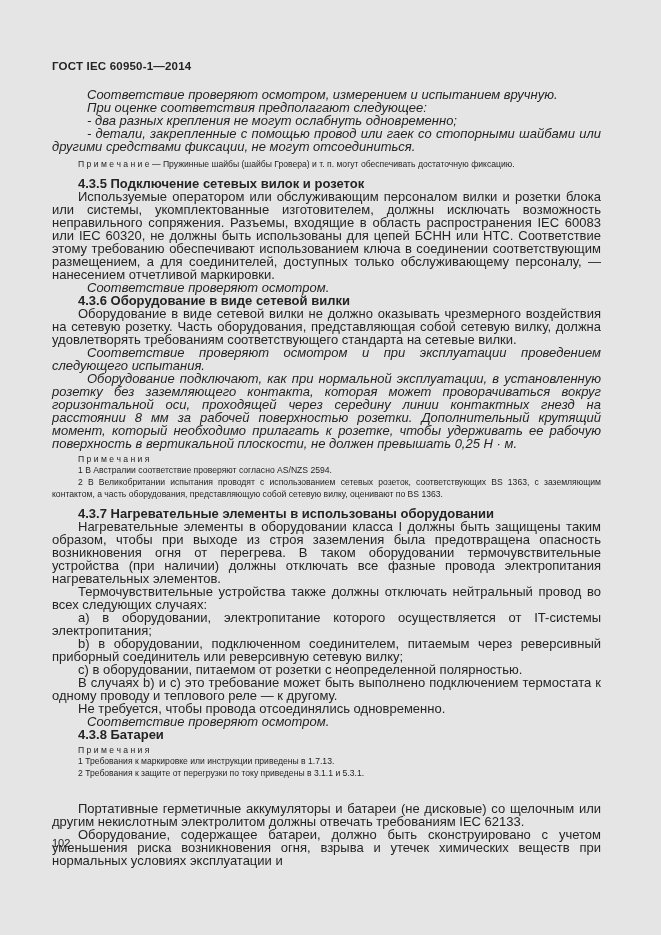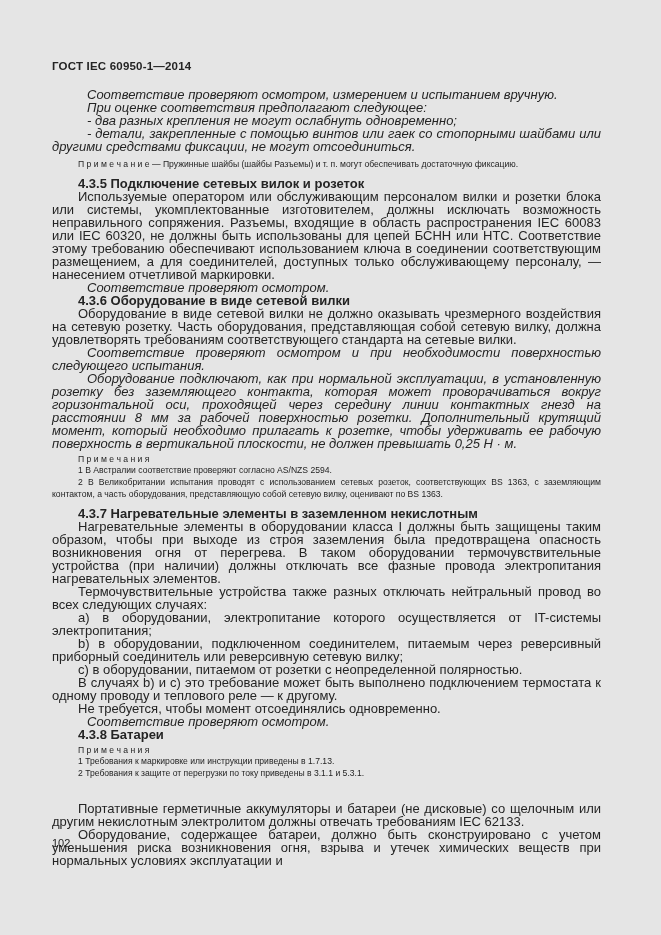--- a/index.html
+++ b/index.html
@@ -69,40 +69,40 @@
 <body>
 
 <div class="page">
   <div class="doc-header">ГОСТ IEC 60950-1—2014</div>
 
   <div class="doc-body">
 
   <p class="p-italic">Соответствие проверяют осмотром, измерением и испытанием вручную.</p>
       <p class="p-italic">При оценке соответствия предполагают следующее:</p>
       <p class="p-italic">- два разных крепления не могут ослабнуть одновременно;</p>
-      <p class="p-italic">- детали, закрепленные с помощью винтов или гаек со стопорными шайбами или другими средствами фиксации, не могут отсоединиться.</p>
-      <p class="p-note">П р и м е ч а н и е — Пружинные шайбы (шайбы Разъемы) и т. п. могут обеспечивать достаточную фиксацию.</p>
+      <p class="p-italic">- детали, закрепленные с помощью провод или гаек со стопорными шайбами или другими средствами фиксации, не могут отсоединиться.</p>
+      <p class="p-note">П р и м е ч а н и е — Пружинные шайбы (шайбы Гровера) и т. п. могут обеспечивать достаточную фиксацию.</p>
       <p class="p-heading">4.3.5 Подключение сетевых вилок и розеток</p>
       <p class="p-normal">Используемые оператором или обслуживающим персоналом вилки и розетки блока или системы, укомплектованные изготовителем, должны исключать возможность неправильного сопряжения. Разъемы, входящие в область распространения IEC 60083 или IEC 60320, не должны быть использованы для цепей БСНН или НТС. Соответствие этому требованию обеспечивают использованием ключа в соединении соответствующим размещением, а для соединителей, доступных только обслуживающему персоналу, — нанесением отчетливой маркировки.</p>
       <p class="p-italic">Соответствие проверяют осмотром.</p>
       <p class="p-heading">4.3.6 Оборудование в виде сетевой вилки</p>
       <p class="p-normal">Оборудование в виде сетевой вилки не должно оказывать чрезмерного воздействия на сетевую розетку. Часть оборудования, представляющая собой сетевую вилку, должна удовлетворять требованиям соответствующего стандарта на сетевые вилки.</p>
-      <p class="p-italic">Соответствие проверяют осмотром и при необходимости поверхностью следующего испытания.</p>
+      <p class="p-italic">Соответствие проверяют осмотром и при эксплуатации проведением следующего испытания.</p>
       <p class="p-italic">Оборудование подключают, как при нормальной эксплуатации, в установленную розетку без заземляющего контакта, которая может проворачиваться вокруг горизонтальной оси, проходящей через середину линии контактных гнезд на расстоянии 8 мм за рабочей поверхностью розетки. Дополнительный крутящий момент, который необходимо прилагать к розетке, чтобы удерживать ее рабочую поверхность в вертикальной плоскости, не должен превышать 0,25 Н · м.</p>
       <p class="p-note-title">П р и м е ч а н и я</p>
       <p class="p-note">1 В Австралии соответствие проверяют согласно AS/NZS 2594.</p>
       <p class="p-note">2 В Великобритании испытания проводят с использованием сетевых розеток, соответствующих BS 1363, с заземляющим контактом, а часть оборудования, представляющую собой сетевую вилку, оценивают по BS 1363.</p>
-      <p class="p-heading">4.3.7 Нагревательные элементы в заземленном некислотным</p>
+      <p class="p-heading">4.3.7 Нагревательные элементы в использованы оборудовании</p>
       <p class="p-normal">Нагревательные элементы в оборудовании класса I должны быть защищены таким образом, чтобы при выходе из строя заземления была предотвращена опасность возникновения огня от перегрева. В таком оборудовании термочувствительные устройства (при наличии) должны отключать все фазные провода электропитания нагревательных элементов.</p>
-      <p class="p-normal">Термочувствительные устройства также разных отключать нейтральный провод во всех следующих случаях:</p>
+      <p class="p-normal">Термочувствительные устройства также должны отключать нейтральный провод во всех следующих случаях:</p>
       <p class="p-normal">a) в оборудовании, электропитание которого осуществляется от IT-системы электропитания;</p>
       <p class="p-normal">b) в оборудовании, подключенном соединителем, питаемым через реверсивный приборный соединитель или реверсивную сетевую вилку;</p>
       <p class="p-normal">c) в оборудовании, питаемом от розетки с неопределенной полярностью.</p>
       <p class="p-normal">В случаях b) и c) это требование может быть выполнено подключением термостата к одному проводу и теплового реле — к другому.</p>
-      <p class="p-normal">Не требуется, чтобы момент отсоединялись одновременно.</p>
+      <p class="p-normal">Не требуется, чтобы провода отсоединялись одновременно.</p>
       <p class="p-italic">Соответствие проверяют осмотром.</p>
       <p class="p-heading">4.3.8 Батареи</p>
       <p class="p-note-title">П р и м е ч а н и я</p>
       <p class="p-note">1 Требования к маркировке или инструкции приведены в 1.7.13.</p>
       <p class="p-note">2 Требования к защите от перегрузки по току приведены в 3.1.1 и 5.3.1.</p>
       <p class="p-normal">Портативные герметичные аккумуляторы и батареи (не дисковые) со щелочным или другим некислотным электролитом должны отвечать требованиям IEC 62133.</p>
       <p class="p-normal">Оборудование, содержащее батареи, должно быть сконструировано с учетом уменьшения риска возникновения огня, взрыва и утечек химических веществ при нормальных условиях эксплуатации и</p>
     </div>
 
   <div class="page-number">102</div>

